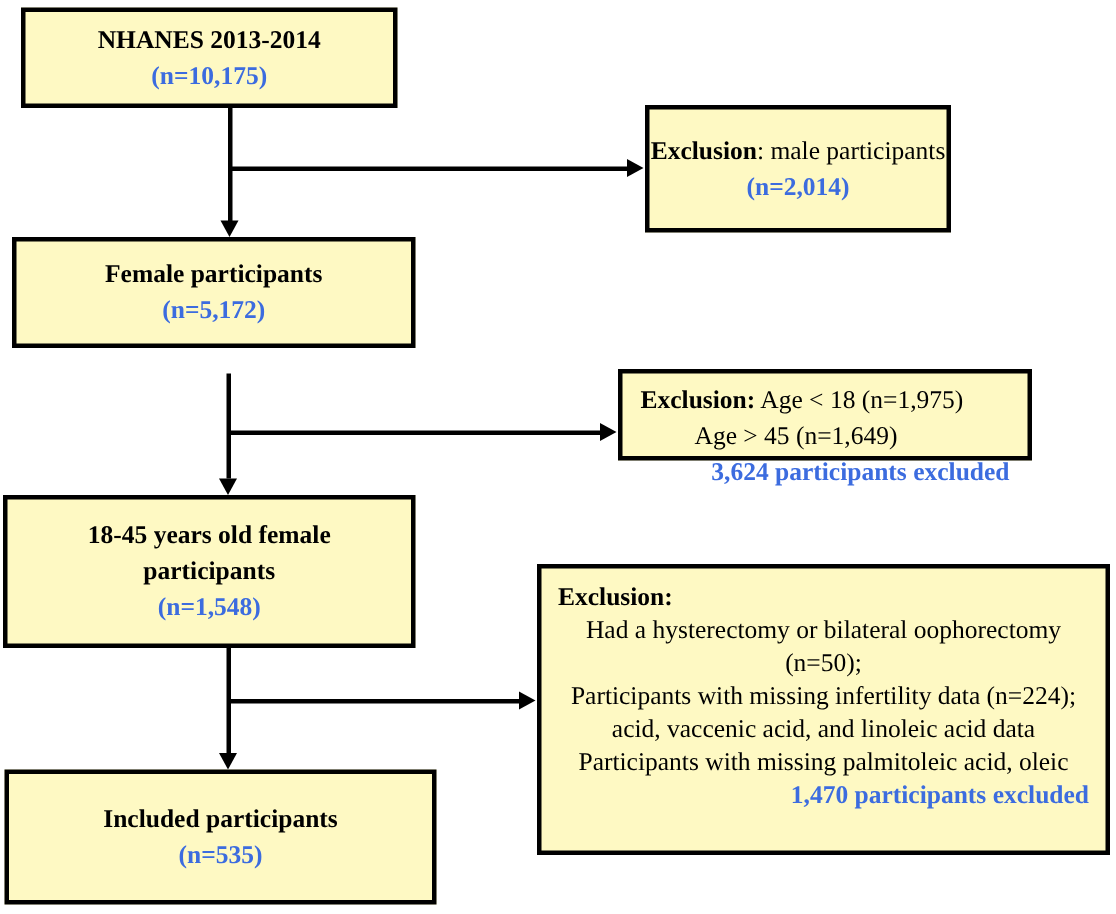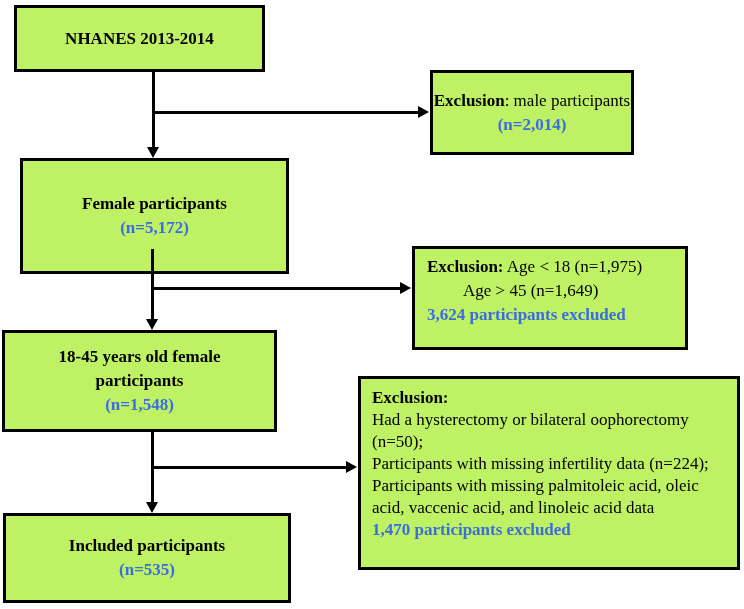--- a/index.html
+++ b/index.html
@@ -13,52 +13,52 @@
       height: 609px;
       background: var(--bg, #ffffff);
       font-family: "Liberation Serif", serif;
       color: #000000;
       overflow: hidden;
     }
     .box {
       position: absolute;
       box-sizing: border-box;
       border: 3px solid var(--line-color, #000000);
-      background: #bef264;
+      background: #fef9c3;
       font-size: 17px;
       line-height: 24px;
     }
     .box.centered {
       display: flex;
       flex-direction: column;
       justify-content: center;
       align-items: center;
       text-align: center;
     }
     .bold { font-weight: bold; }
     .blue {
       color: var(--accent-blue, #3c6cdf);
       font-weight: bold;
     }
     
     .box-nhanes     { left: 14px;  top: 5px;   width: 251px; height: 67px; }
     .box-excl-male  { left: 430px; top: 70px;  width: 204px; height: 85px; }
-    .box-female     { left: 8px;   top: 158px; width: 269px; height: 116px; margin-left: 12px; }
-    .box-excl-age   { left: 412px; top: 246px; width: 276px; height: 104px;
+    .box-female     { left: 8px;   top: 158px; width: 269px; height: 74px; }
+    .box-excl-age   { left: 412px; top: 246px; width: 276px; height: 61px;
                       padding: 6px 12px; line-height: 24px; }
     .box-age-female { left: 2px;   top: 330px; width: 275px; height: 102px;
                       padding: 12px 16px; }
     .box-excl-final { left: 358px; top: 376px; width: 382px; height: 194px;
                       padding: 8px 11px; line-height: 22px; }
     .box-included   { left: 3px;   top: 513px; width: 288px; height: 90px; }
 
     .box-excl-age .indent { margin-left: 36px; }
     .box-excl-age .excluded-line,
-    .box-excl-final .excluded-line { text-align: left; }
-    .box-excl-final .line { white-space: nowrap; }
+    .box-excl-final .excluded-line { text-align: right; }
+    .box-excl-final .line { white-space: nowrap; text-align: center; }
 
     
     .vline, .hline {
       position: absolute;
       background: var(--line-color, #000000);
     }
     .vline { width: 3px; }
     .hline { height: 3px; }
     .v1 { left: 152px; top: 72px;  height: 76px; }
     .h1 { left: 153px; top: 111px; width: 266px; }
@@ -89,20 +89,21 @@
     .a5 { left: 146px; top: 502px; }
     .a6 { left: 346px; top: 461px; }
   </style>
 </head>
 <body>
 
 <div class="canvas">
 
   <div class="box centered box-nhanes">
     <div class="bold">NHANES 2013-2014</div>
+    <div class="blue">(n=10,175)</div>
   </div>
 
   <div class="vline v1"></div>
   <div class="arrow-down a1"></div>
   <div class="hline h1"></div>
   <div class="arrow-right a2"></div>
 
   <div class="box centered box-excl-male">
     <div><span class="bold">Exclusion</span><span>: male participants</span></div>
     <div class="blue">(n=2,014)</div>
@@ -132,22 +133,22 @@
   <div class="vline v3"></div>
   <div class="arrow-down a5"></div>
   <div class="hline h3"></div>
   <div class="arrow-right a6"></div>
 
   <div class="box box-excl-final">
     <div class="bold">Exclusion:</div>
     <div class="line">Had a hysterectomy or bilateral oophorectomy</div>
     <div class="line">(n=50);</div>
     <div class="line">Participants with missing infertility data (n=224);</div>
+    <div class="line">acid, vaccenic acid, and linoleic acid data</div>
     <div class="line">Participants with missing palmitoleic acid, oleic</div>
-    <div class="line">acid, vaccenic acid, and linoleic acid data</div>
     <div class="blue excluded-line">1,470 participants excluded</div>
   </div>
 
   <div class="box centered box-included">
     <div class="bold">Included participants</div>
     <div class="blue">(n=535)</div>
   </div>
 
 </div>
 

